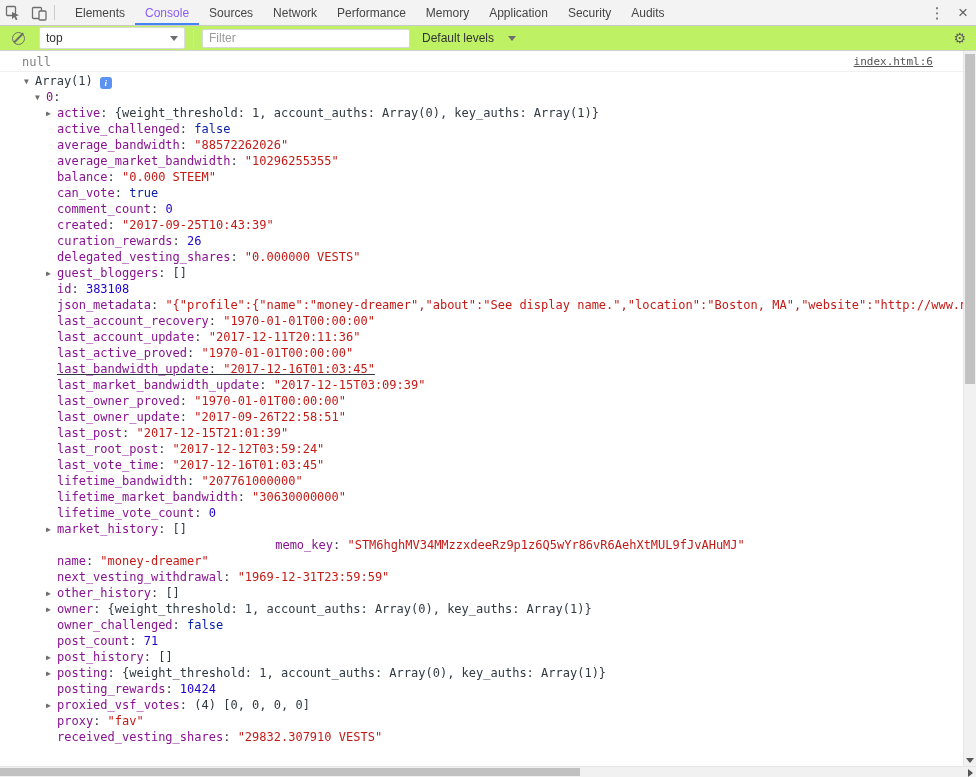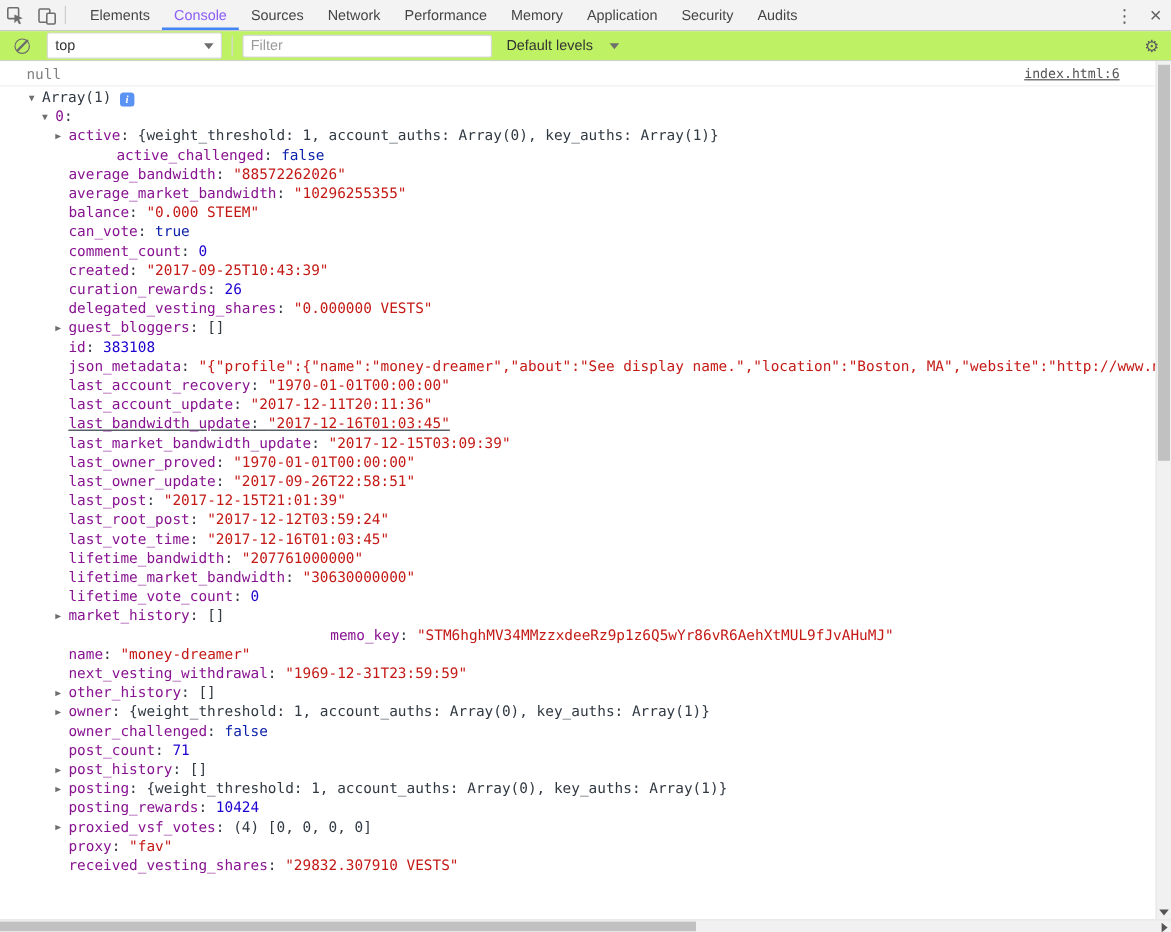--- a/index.html
+++ b/index.html
@@ -190,34 +190,35 @@
 
   <div class="console-out">
     <div class="msg-first">
       <span class="null-text">null</span>
       <span class="src-link">index.html:6</span>
     </div>
     <div class="console-tree">
         <div class="trow" style="padding-left: 24px;"><span class="arrow">▼</span><span class="tval-prev">Array(1)</span><span class="ibadge">i</span></div>
         <div class="trow" style="padding-left: 35px;"><span class="arrow">▼</span><span class="tkey">0</span><span class="tcolon">:</span></div>
         <div class="trow" style="padding-left: 46px;"><span class="arrow">▶</span><span class="tkey">active</span><span class="tcolon">: </span><span class="tval-prev">{weight_threshold: 1, account_auths: Array(0), key_auths: Array(1)}</span></div>
-        <div class="trow" style="padding-left: 58px; margin-left: 28px;"><span class="arrow"></span><span class="tkey">active_challenged</span><span class="tcolon">: </span><span class="tval-bool">false</span></div>
+        <div class="trow" style="padding-left: 46px;"><span class="arrow"></span><span class="tkey">active_challenged</span><span class="tcolon">: </span><span class="tval-bool">false</span></div>
         <div class="trow" style="padding-left: 46px;"><span class="arrow"></span><span class="tkey">average_bandwidth</span><span class="tcolon">: </span><span class="tval-str">"88572262026"</span></div>
         <div class="trow" style="padding-left: 46px;"><span class="arrow"></span><span class="tkey">average_market_bandwidth</span><span class="tcolon">: </span><span class="tval-str">"10296255355"</span></div>
         <div class="trow" style="padding-left: 46px;"><span class="arrow"></span><span class="tkey">balance</span><span class="tcolon">: </span><span class="tval-str">"0.000 STEEM"</span></div>
         <div class="trow" style="padding-left: 46px;"><span class="arrow"></span><span class="tkey">can_vote</span><span class="tcolon">: </span><span class="tval-bool">true</span></div>
         <div class="trow" style="padding-left: 46px;"><span class="arrow"></span><span class="tkey">comment_count</span><span class="tcolon">: </span><span class="tval-num">0</span></div>
         <div class="trow" style="padding-left: 46px;"><span class="arrow"></span><span class="tkey">created</span><span class="tcolon">: </span><span class="tval-str">"2017-09-25T10:43:39"</span></div>
         <div class="trow" style="padding-left: 46px;"><span class="arrow"></span><span class="tkey">curation_rewards</span><span class="tcolon">: </span><span class="tval-num">26</span></div>
         <div class="trow" style="padding-left: 46px;"><span class="arrow"></span><span class="tkey">delegated_vesting_shares</span><span class="tcolon">: </span><span class="tval-str">"0.000000 VESTS"</span></div>
         <div class="trow" style="padding-left: 46px;"><span class="arrow">▶</span><span class="tkey">guest_bloggers</span><span class="tcolon">: </span><span class="tval-prev">[]</span></div>
         <div class="trow" style="padding-left: 46px;"><span class="arrow"></span><span class="tkey">id</span><span class="tcolon">: </span><span class="tval-num">383108</span></div>
         <div class="trow" style="padding-left: 46px;"><span class="arrow"></span><span class="tkey">json_metadata</span><span class="tcolon">: </span><span class="tval-str">"{"profile":{"name":"money-dreamer","about":"See display name.","location":"Boston, MA","website":"http://www.nickelbot.com"}}"</span></div>
         <div class="trow" style="padding-left: 46px;"><span class="arrow"></span><span class="tkey">last_account_recovery</span><span class="tcolon">: </span><span class="tval-str">"1970-01-01T00:00:00"</span></div>
         <div class="trow" style="padding-left: 46px;"><span class="arrow"></span><span class="tkey">last_account_update</span><span class="tcolon">: </span><span class="tval-str">"2017-12-11T20:11:36"</span></div>
+        <div class="trow" style="padding-left: 46px;"><span class="arrow"></span><span class="tkey">last_active_proved</span><span class="tcolon">: </span><span class="tval-str">"1970-01-01T00:00:00"</span></div>
         <div class="trow" style="padding-left: 46px; text-decoration: underline;"><span class="arrow"></span><span class="tkey">last_bandwidth_update</span><span class="tcolon">: </span><span class="tval-str">"2017-12-16T01:03:45"</span></div>
         <div class="trow" style="padding-left: 46px;"><span class="arrow"></span><span class="tkey">last_market_bandwidth_update</span><span class="tcolon">: </span><span class="tval-str">"2017-12-15T03:09:39"</span></div>
         <div class="trow" style="padding-left: 46px;"><span class="arrow"></span><span class="tkey">last_owner_proved</span><span class="tcolon">: </span><span class="tval-str">"1970-01-01T00:00:00"</span></div>
         <div class="trow" style="padding-left: 46px;"><span class="arrow"></span><span class="tkey">last_owner_update</span><span class="tcolon">: </span><span class="tval-str">"2017-09-26T22:58:51"</span></div>
         <div class="trow" style="padding-left: 46px;"><span class="arrow"></span><span class="tkey">last_post</span><span class="tcolon">: </span><span class="tval-str">"2017-12-15T21:01:39"</span></div>
         <div class="trow" style="padding-left: 46px;"><span class="arrow"></span><span class="tkey">last_root_post</span><span class="tcolon">: </span><span class="tval-str">"2017-12-12T03:59:24"</span></div>
         <div class="trow" style="padding-left: 46px;"><span class="arrow"></span><span class="tkey">last_vote_time</span><span class="tcolon">: </span><span class="tval-str">"2017-12-16T01:03:45"</span></div>
         <div class="trow" style="padding-left: 46px;"><span class="arrow"></span><span class="tkey">lifetime_bandwidth</span><span class="tcolon">: </span><span class="tval-str">"207761000000"</span></div>
         <div class="trow" style="padding-left: 46px;"><span class="arrow"></span><span class="tkey">lifetime_market_bandwidth</span><span class="tcolon">: </span><span class="tval-str">"30630000000"</span></div>
         <div class="trow" style="padding-left: 46px;"><span class="arrow"></span><span class="tkey">lifetime_vote_count</span><span class="tcolon">: </span><span class="tval-num">0</span></div>

